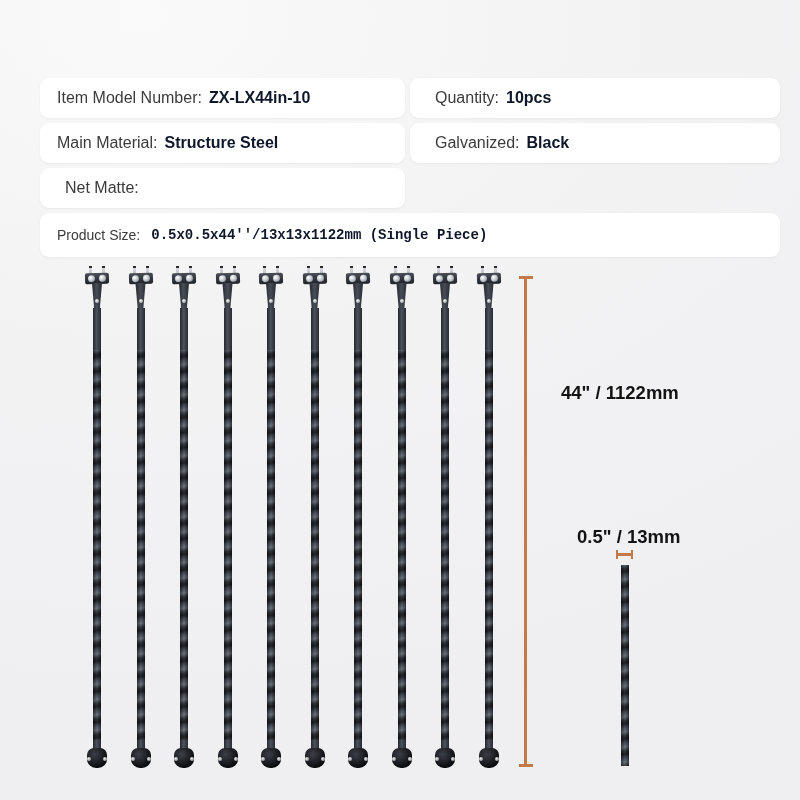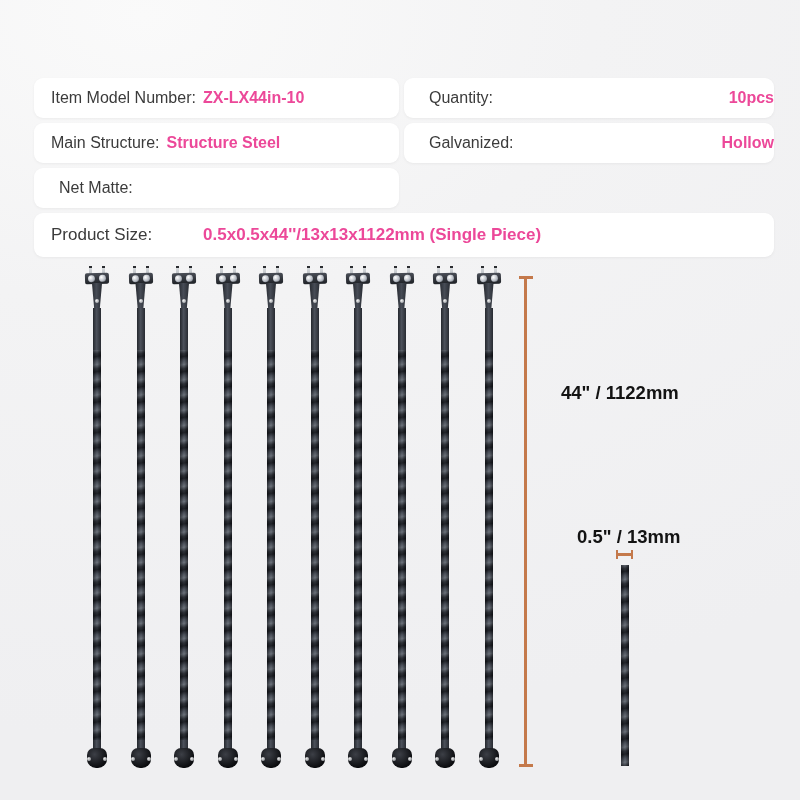--- a/index.html
+++ b/index.html
@@ -4,34 +4,34 @@
 <style>
   html,body{margin:0;padding:0;}
   body{font-family:"Liberation Sans", sans-serif;}
   #canvas{
     position:relative;width:800px;height:800px;overflow:hidden;
     background:radial-gradient(140% 90% at 18% 2%, #fafafa 0%, #f3f3f4 40%, #efeff1 100%);
   }
 
   
   .spec-grid{
-    position:absolute;left:34px;top:78px;width:740px;
+    position:absolute;left:40px;top:78px;width:740px;
     display:grid;grid-template-columns:365px 370px;
     column-gap:5px;row-gap:5px;
   }
   .cell{
     background:#ffffff;border-radius:9px;height:40px;
     display:flex;align-items:center;padding-left:17px;
     box-shadow:0 1px 3px rgba(0,0,0,0.05);
     font-size:16px;color:#3b3b3b;white-space:nowrap;
   }
-  .cell.indent{padding-left:25px;justify-content:space-between;}
-  .cell .val{font-weight:bold;color:#ec4899;margin-left:7px;}
-  .cell.size-row{grid-column:1 / -1;height:44px;font-size:17px;gap:40px;}
-  .cell.size-row .val{margin-left:11px;}
+  .cell.indent{padding-left:25px;}
+  .cell .val{font-weight:bold;color:#0f172a;margin-left:7px;}
+  .cell.size-row{grid-column:1 / -1;height:44px;font-size:14px;}
+  .cell.size-row .val{margin-left:11px;font-family:Liberation Mono, monospace;}
 
   
   .photo-area{position:absolute;left:0;top:0;width:800px;height:800px;}
   .baluster{position:absolute;top:266px;width:30px;height:502px;}
   .baluster > div{position:absolute;}
   .pin{width:3px;height:9px;top:0;background:linear-gradient(#2a2c30 0 2px,#d7dadd 2px,#b9bdc2);}
   .pin-l{left:7px;} .pin-r{left:20px;}
   .plate{
     left:3px;top:7px;width:24px;height:11px;border-radius:2px;
     background:linear-gradient(#4a4e57,#1f2227);
@@ -96,26 +96,26 @@
   <div class="spec-grid">
     <div class="cell">
       <span class="lbl">Item Model Number:</span>
       <span class="val">ZX-LX44in-10</span>
     </div>
     <div class="cell indent">
       <span class="lbl">Quantity:</span>
       <span class="val">10pcs</span>
     </div>
     <div class="cell">
-      <span class="lbl">Main Structure:</span>
+      <span class="lbl">Main Material:</span>
       <span class="val">Structure Steel</span>
     </div>
     <div class="cell indent">
       <span class="lbl">Galvanized:</span>
-      <span class="val">Hollow</span>
+      <span class="val">Black</span>
     </div>
     <div class="cell indent">
       <span class="lbl">Net Matte:</span>
     </div>
     <div class="cell size-row">
       <span class="lbl">Product Size:</span>
       <span class="val">0.5x0.5x44''/13x13x1122mm (Single Piece)</span>
     </div>
   </div>
 

